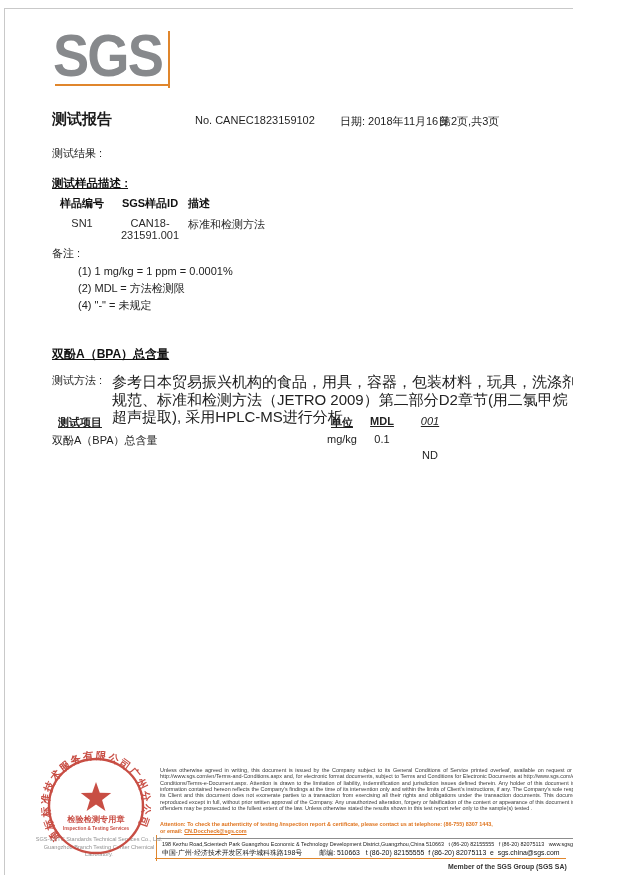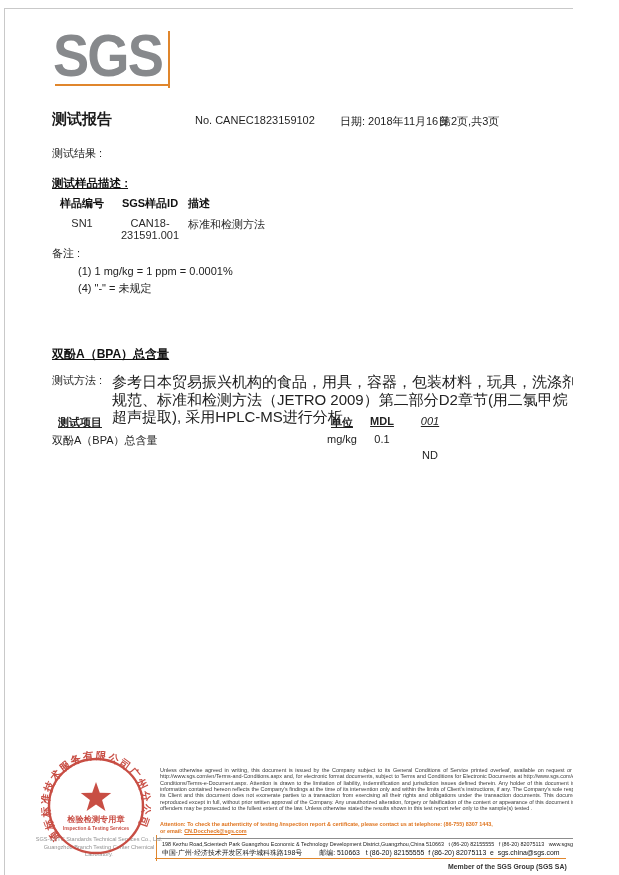--- a/index.html
+++ b/index.html
@@ -89,20 +89,21 @@
     <div class="h ctr">SGS样品ID</div>
     <div class="h">描述</div>
     <div class="ctr">SN1</div>
     <div class="ctr">CAN18-231591.001</div>
     <div>标准和检测方法</div>
   </div>
 
   <div class="lbl" style="left:52px;top:246px;text-align:right;">备注 :</div>
   <div class="remarks">
     <div>(1) 1 mg/kg = 1 ppm = 0.0001%</div>
+    <div>(2) MDL = 方法检测限</div>
     <div>(4) "-" = 未规定</div>
   </div>
 
   <div class="bpa-title">双酚A（BPA）总含量</div>
   <div class="lbl" style="left:52px;top:373px;">测试方法 :</div>
   <div class="method-text">参考日本贸易振兴机构的食品，用具，容器，包装材料，玩具，洗涤剂规范、标准和检测方法（JETRO 2009）第二部分D2章节(用二氯甲烷超声提取), 采用HPLC-MS进行分析。</div>
 
   <div class="rt u-bold" style="left:58px;top:415px;">测试项目</div>
   <div class="rt u-bold rt-c" style="left:342px;top:415px;">单位</div>
   <div class="rt u-bold rt-c" style="left:382px;top:415px;">MDL</div>

